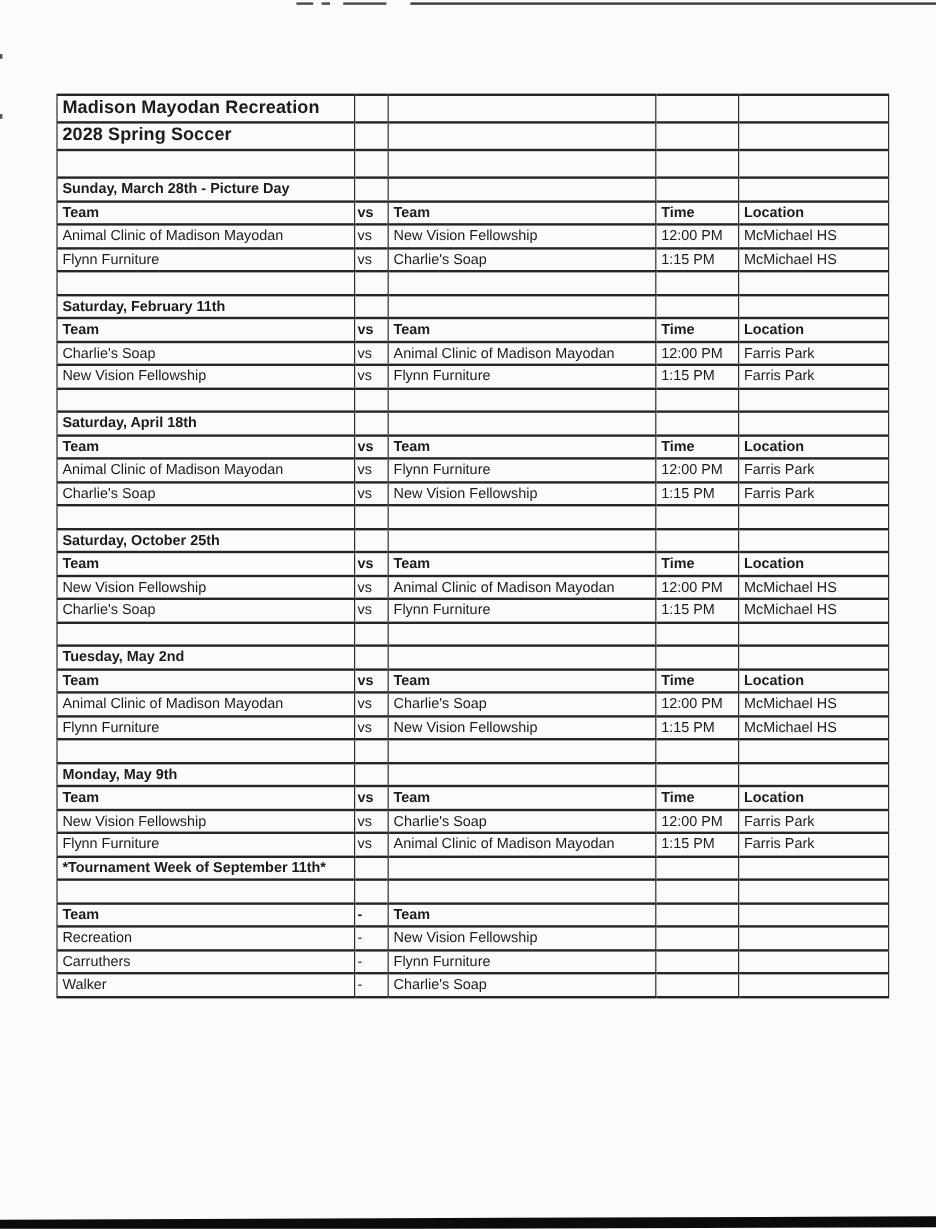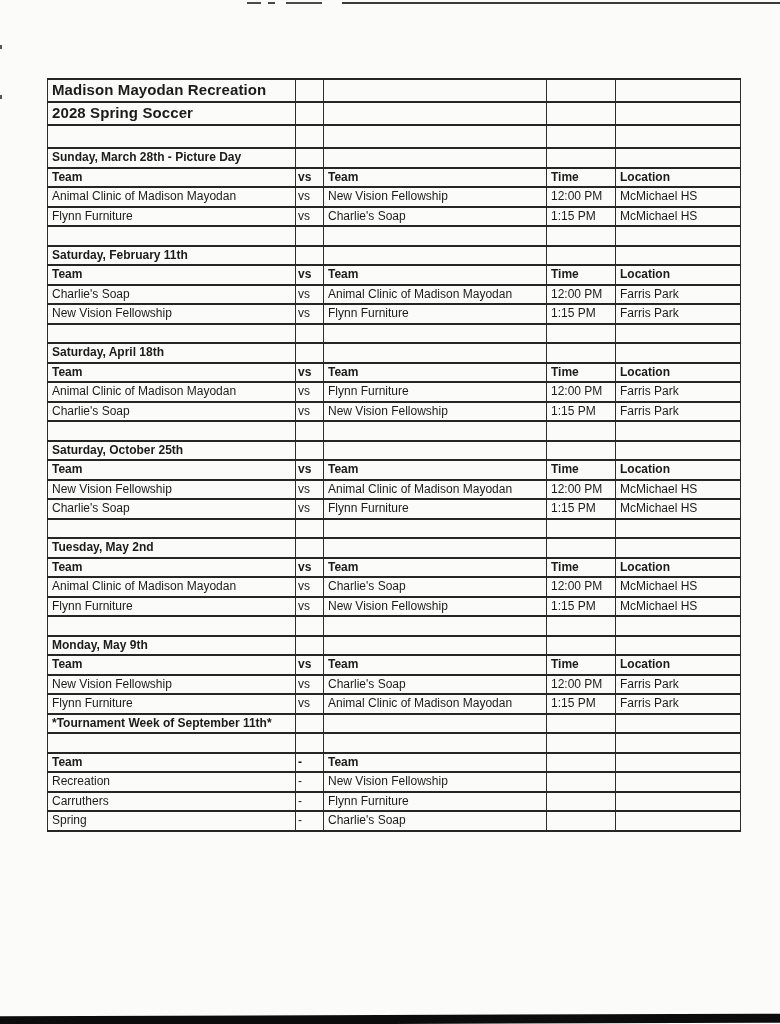--- a/index.html
+++ b/index.html
@@ -328,21 +328,21 @@
           <td></td>
         </tr>
         <tr>
           <td>Carruthers</td>
           <td class="c">-</td>
           <td>Flynn Furniture</td>
           <td></td>
           <td></td>
         </tr>
         <tr>
-          <td>Spring</td>
+          <td>Walker</td>
           <td class="c">-</td>
           <td>Charlie's Soap</td>
           <td></td>
           <td></td>
         </tr>
       </tbody>
   </table>
 
   <div class="scan-bar-bottom"></div>
 </div>

